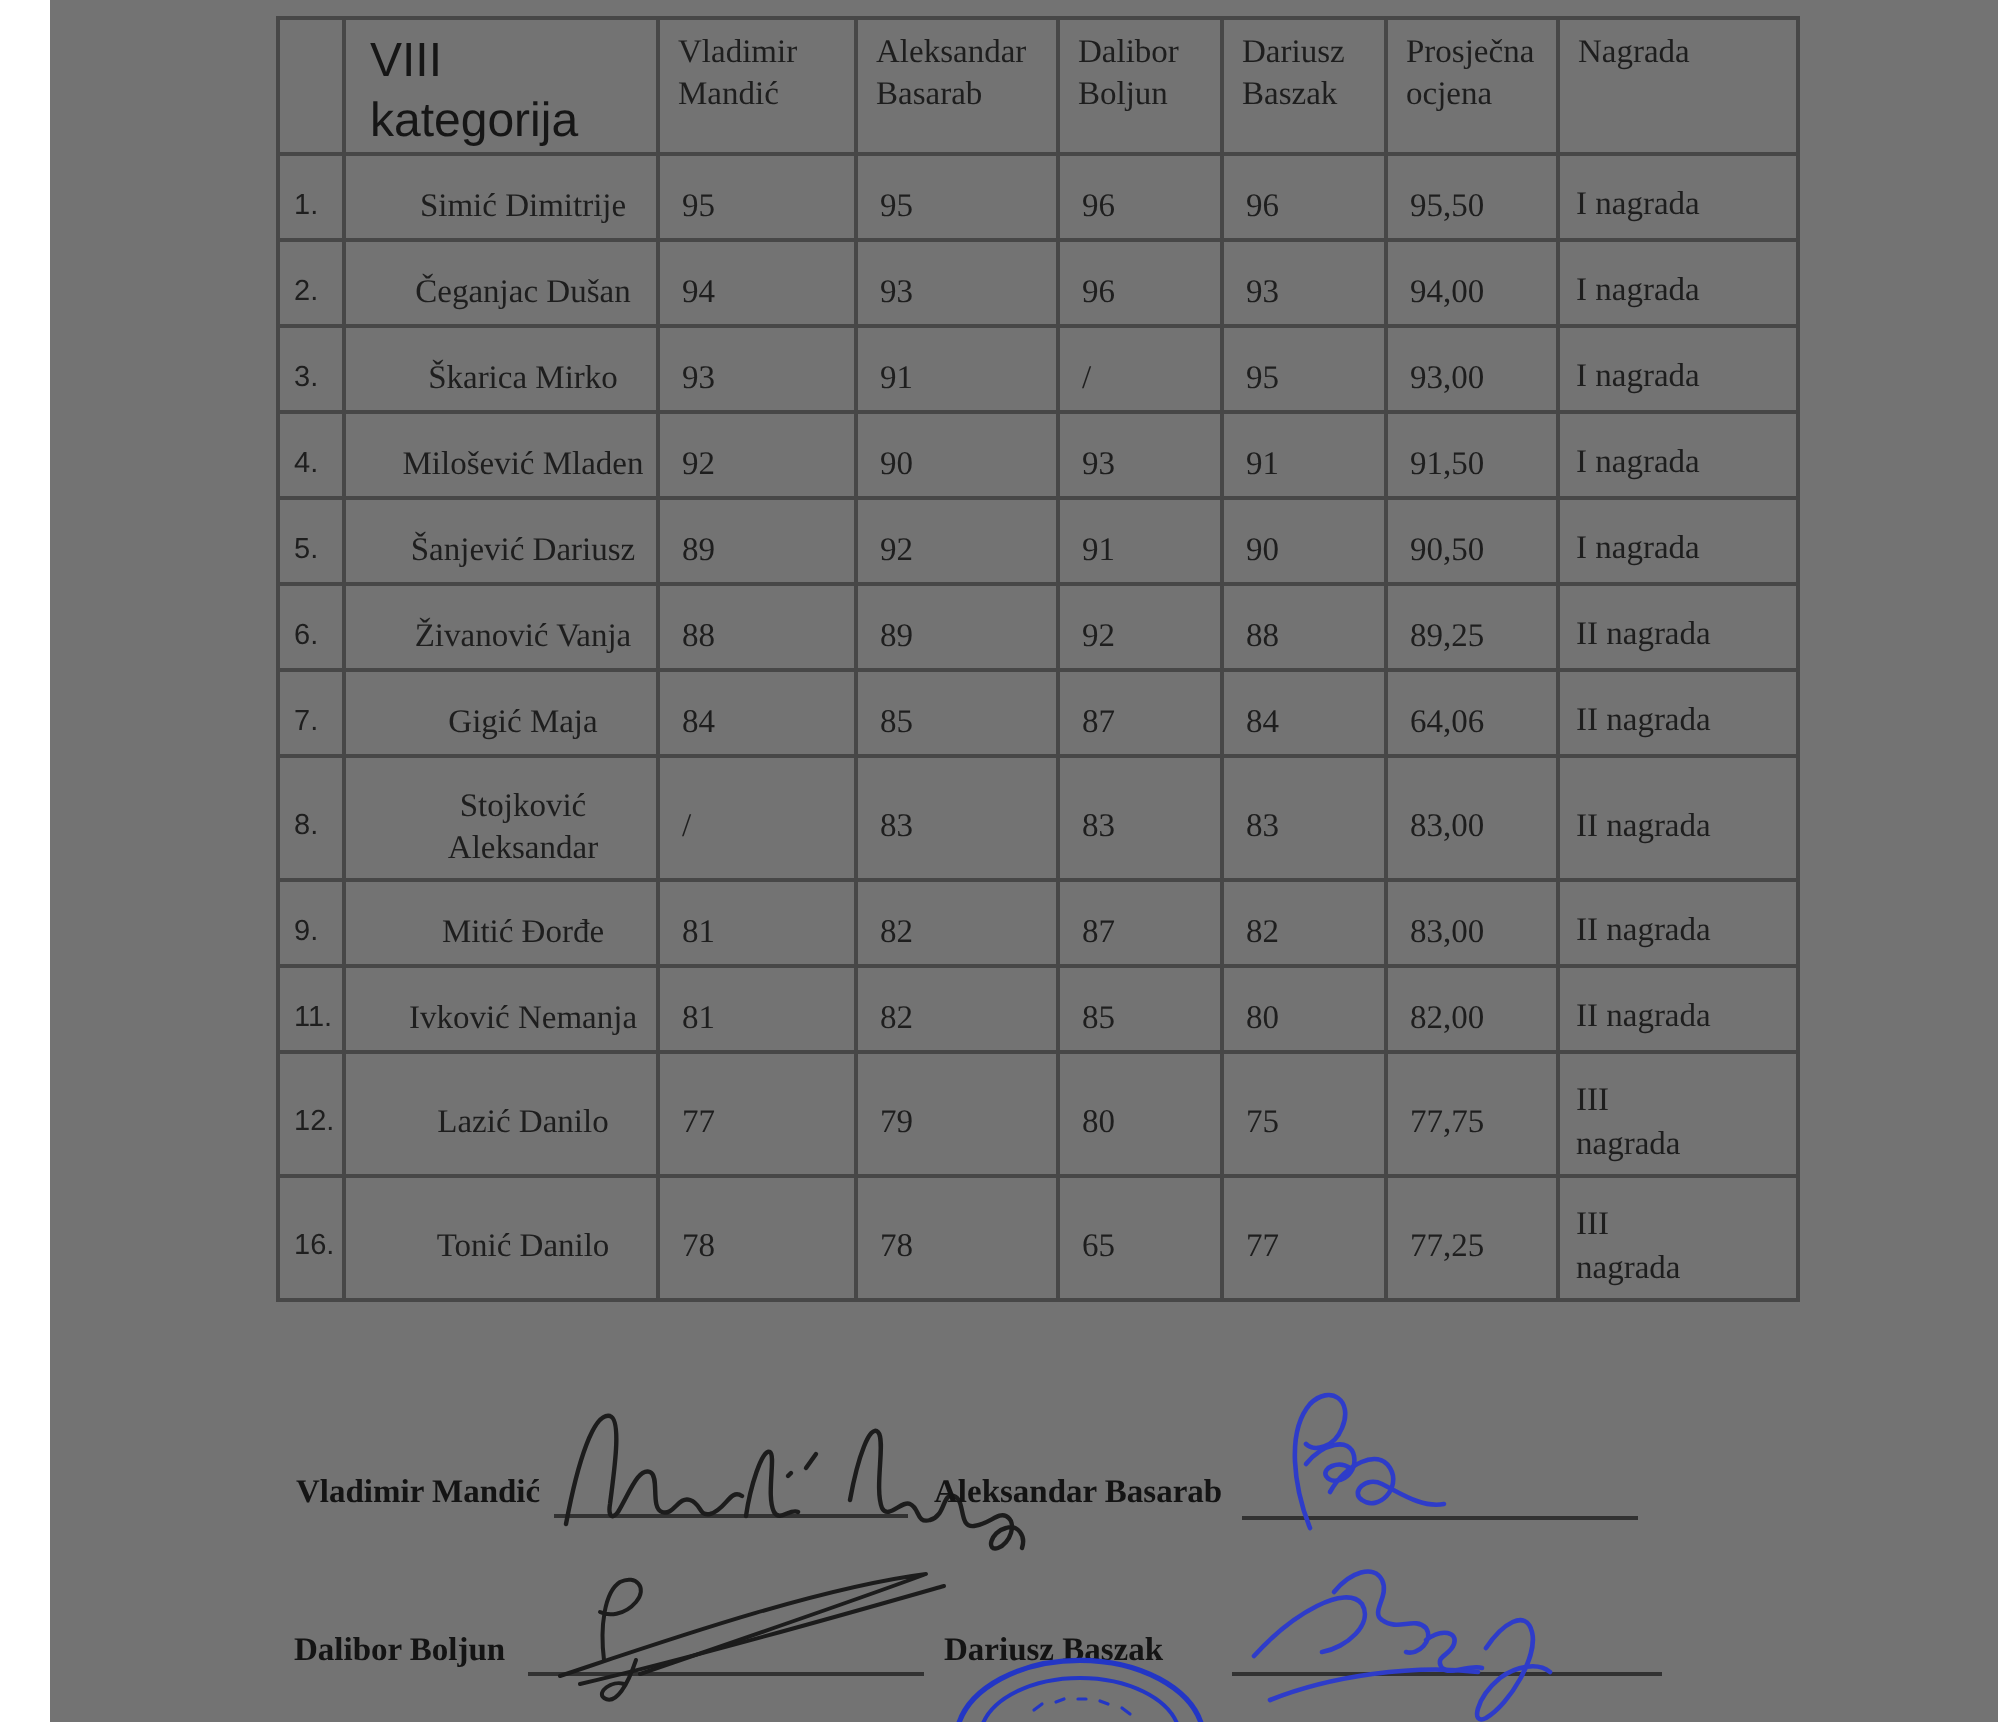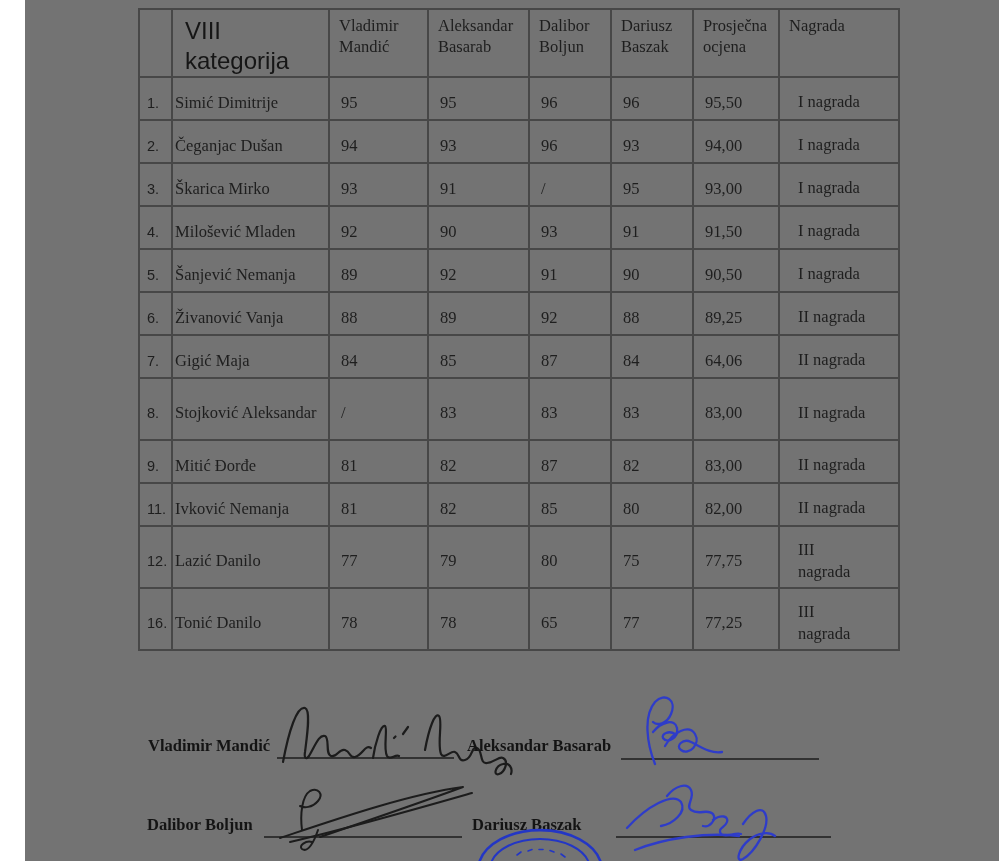--- a/index.html
+++ b/index.html
@@ -18,23 +18,23 @@
     font-family:"Liberation Sans", sans-serif;font-size:24px;line-height:1.25;
     vertical-align:top;padding:6px 6px 0 12px;color:#161616;
   }
   td.th-judge{
     font-size:16.5px;vertical-align:top;padding:5px 5px 0 9px;line-height:1.3;
   }
   td.cell-num{
     font-family:"Liberation Sans", sans-serif;font-size:14.5px;
     padding:8px 0 0 7px;vertical-align:middle;
   }
-  td.cell-name{font-size:16.5px;padding:8px 4px 0 2px;vertical-align:middle;line-height:1.3;}
+  td.cell-name{font-size:16.5px;padding:8px 4px 0 26px;vertical-align:middle;line-height:1.3;text-align:center;}
   td.cell-score{font-size:16.5px;padding:8px 0 0 11px;vertical-align:middle;}
-  td.cell-award{font-size:16.5px;padding:8px 0 0 18px;vertical-align:middle;white-space:pre-line;line-height:1.35;}
+  td.cell-award{font-size:16.5px;padding:8px 0 0 8px;vertical-align:middle;white-space:pre-line;line-height:1.35;}
   .sig-label{position:absolute;font-weight:bold;font-size:16.5px;white-space:nowrap;color:#141414;}
   .sig-line{position:absolute;border-top:2px solid #323232;height:0;}
   svg.sig{position:absolute;overflow:visible;}
   .ink-black{stroke:#1c1c1c;}
   .ink-blue{stroke:#2e3cc9;}
   .stamp-blue{stroke:#2336c5;}
 </style>
 </head>
 <body>
 
@@ -98,21 +98,21 @@
       <td class="cell-name">Milošević Mladen</td>
       <td class="cell-score">92</td>
       <td class="cell-score">90</td>
       <td class="cell-score">93</td>
       <td class="cell-score">91</td>
       <td class="cell-score">91,50</td>
       <td class="cell-award">I nagrada</td>
     </tr>
     <tr class="rnorm">
       <td class="cell-num">5.</td>
-      <td class="cell-name">Šanjević Nemanja</td>
+      <td class="cell-name">Šanjević Dariusz</td>
       <td class="cell-score">89</td>
       <td class="cell-score">92</td>
       <td class="cell-score">91</td>
       <td class="cell-score">90</td>
       <td class="cell-score">90,50</td>
       <td class="cell-award">I nagrada</td>
     </tr>
     <tr class="rnorm">
       <td class="cell-num">6.</td>
       <td class="cell-name">Živanović Vanja</td>

